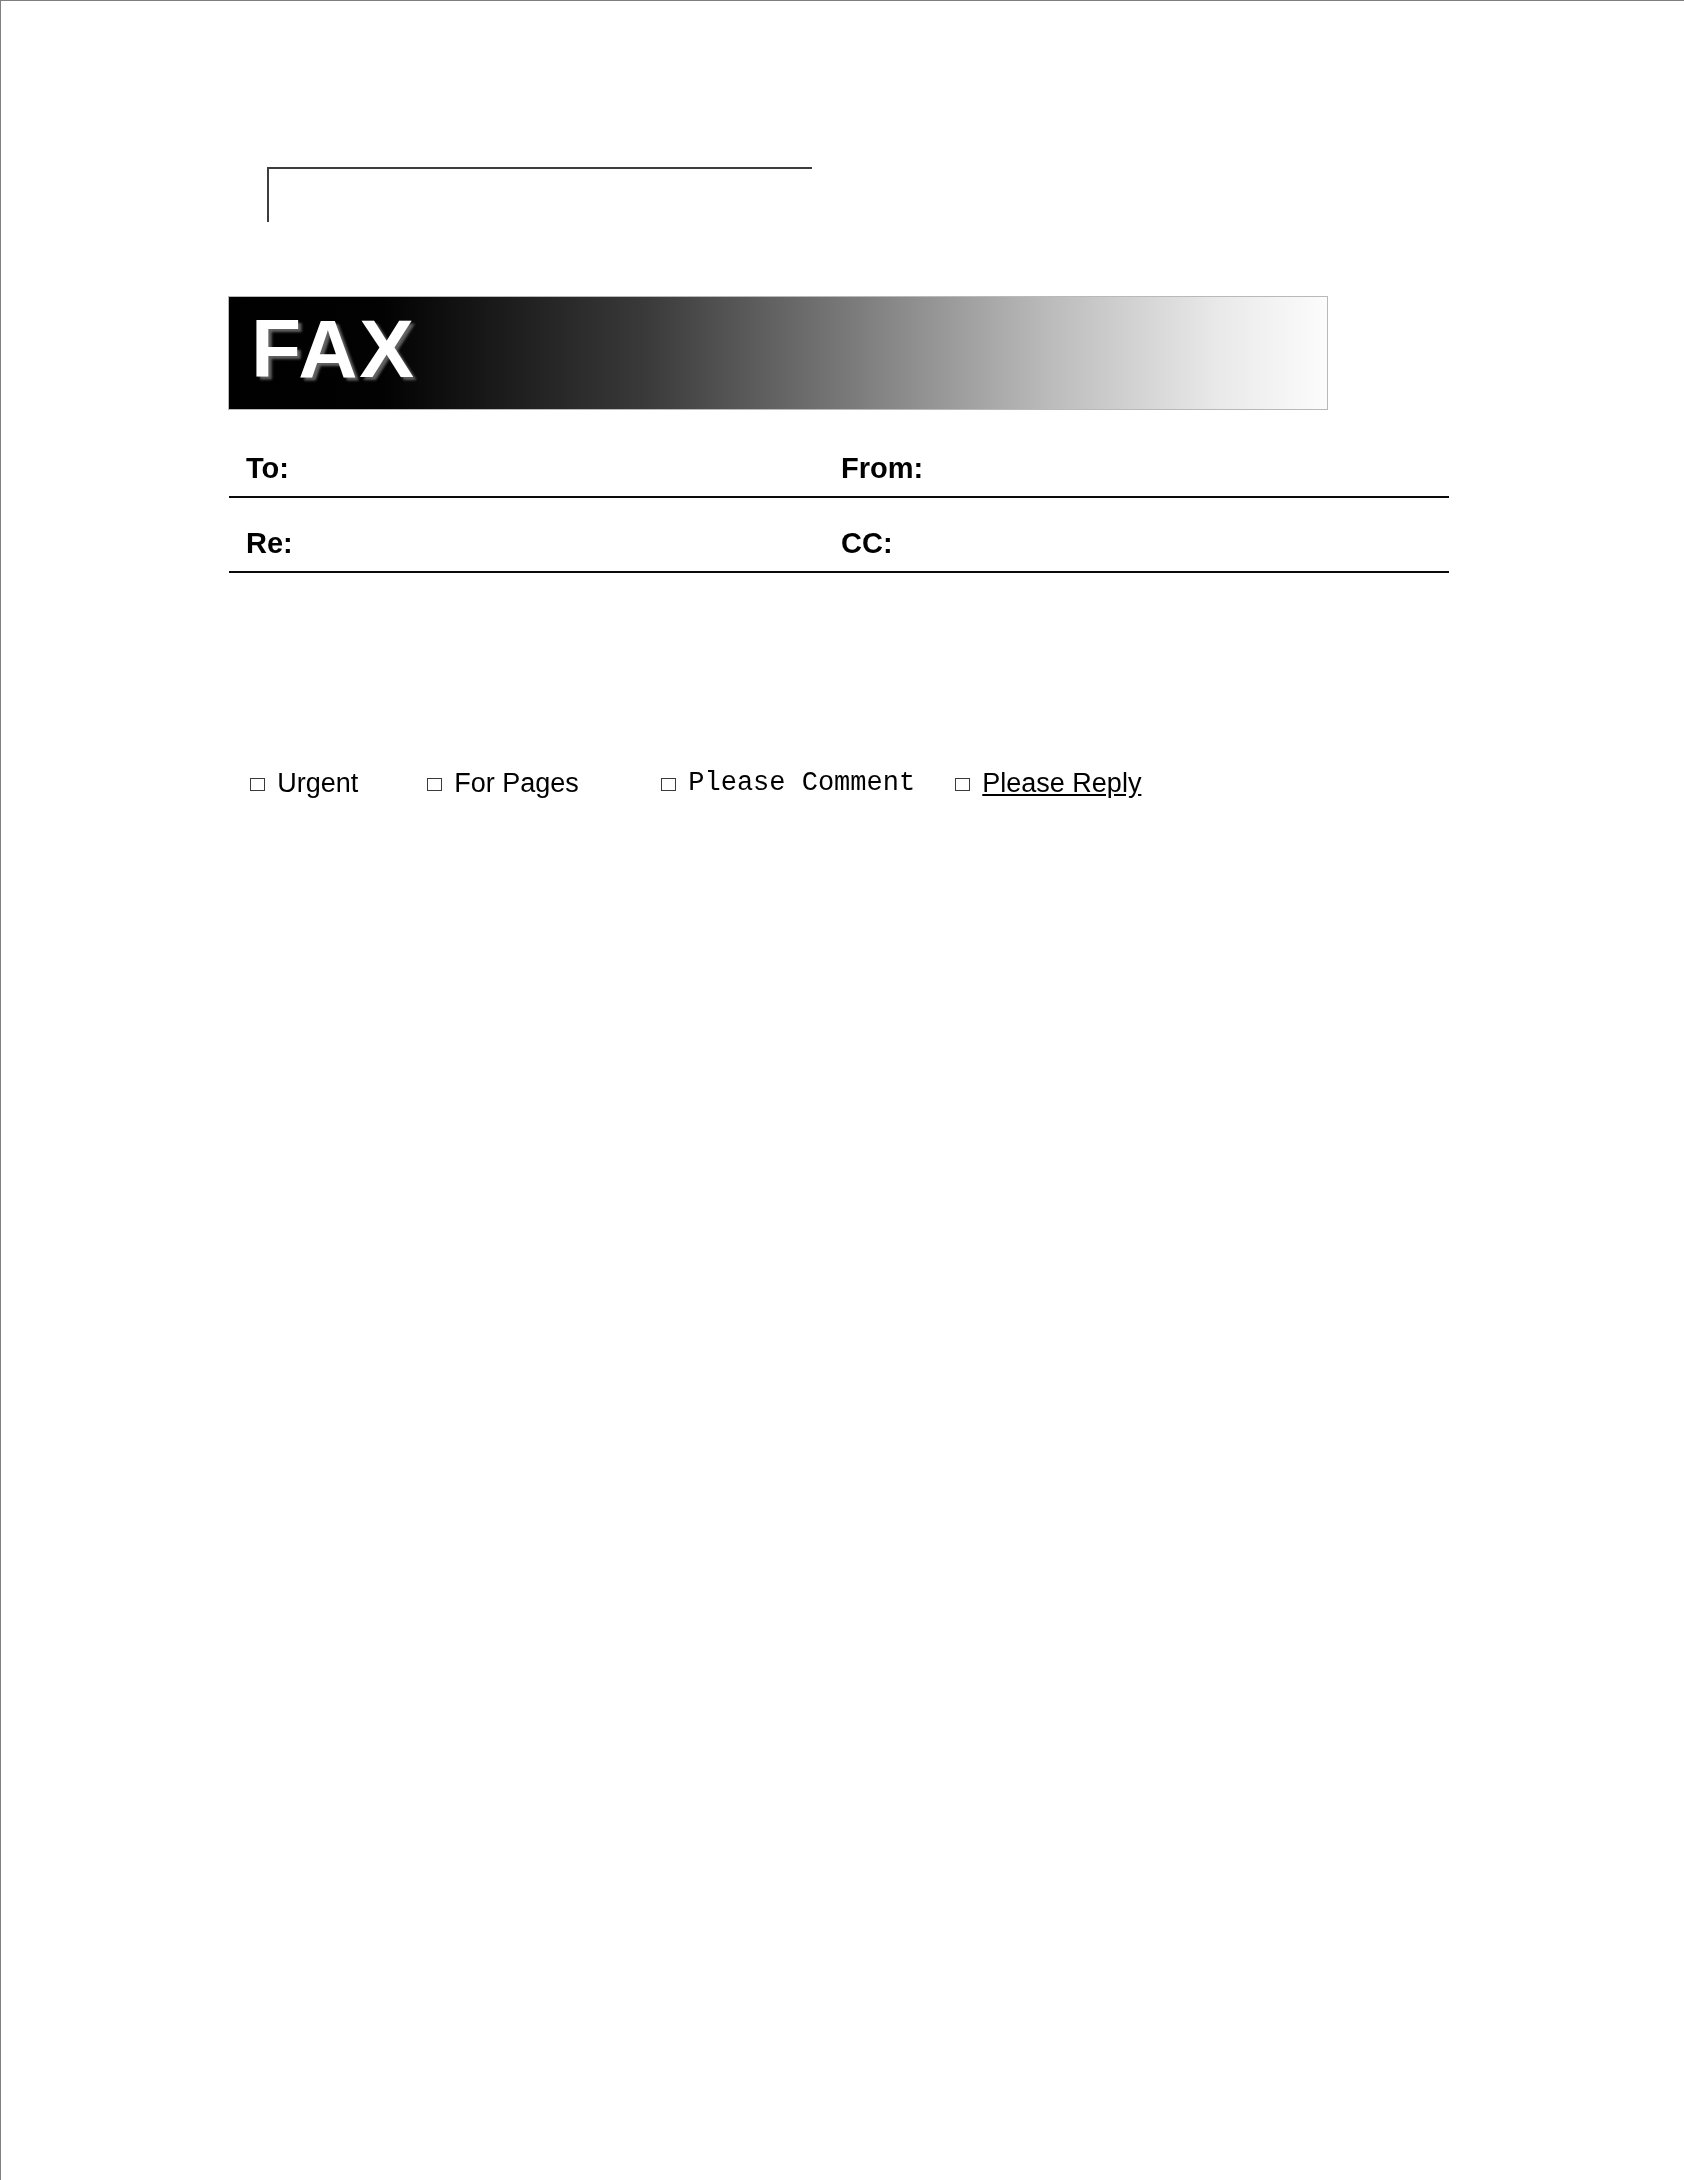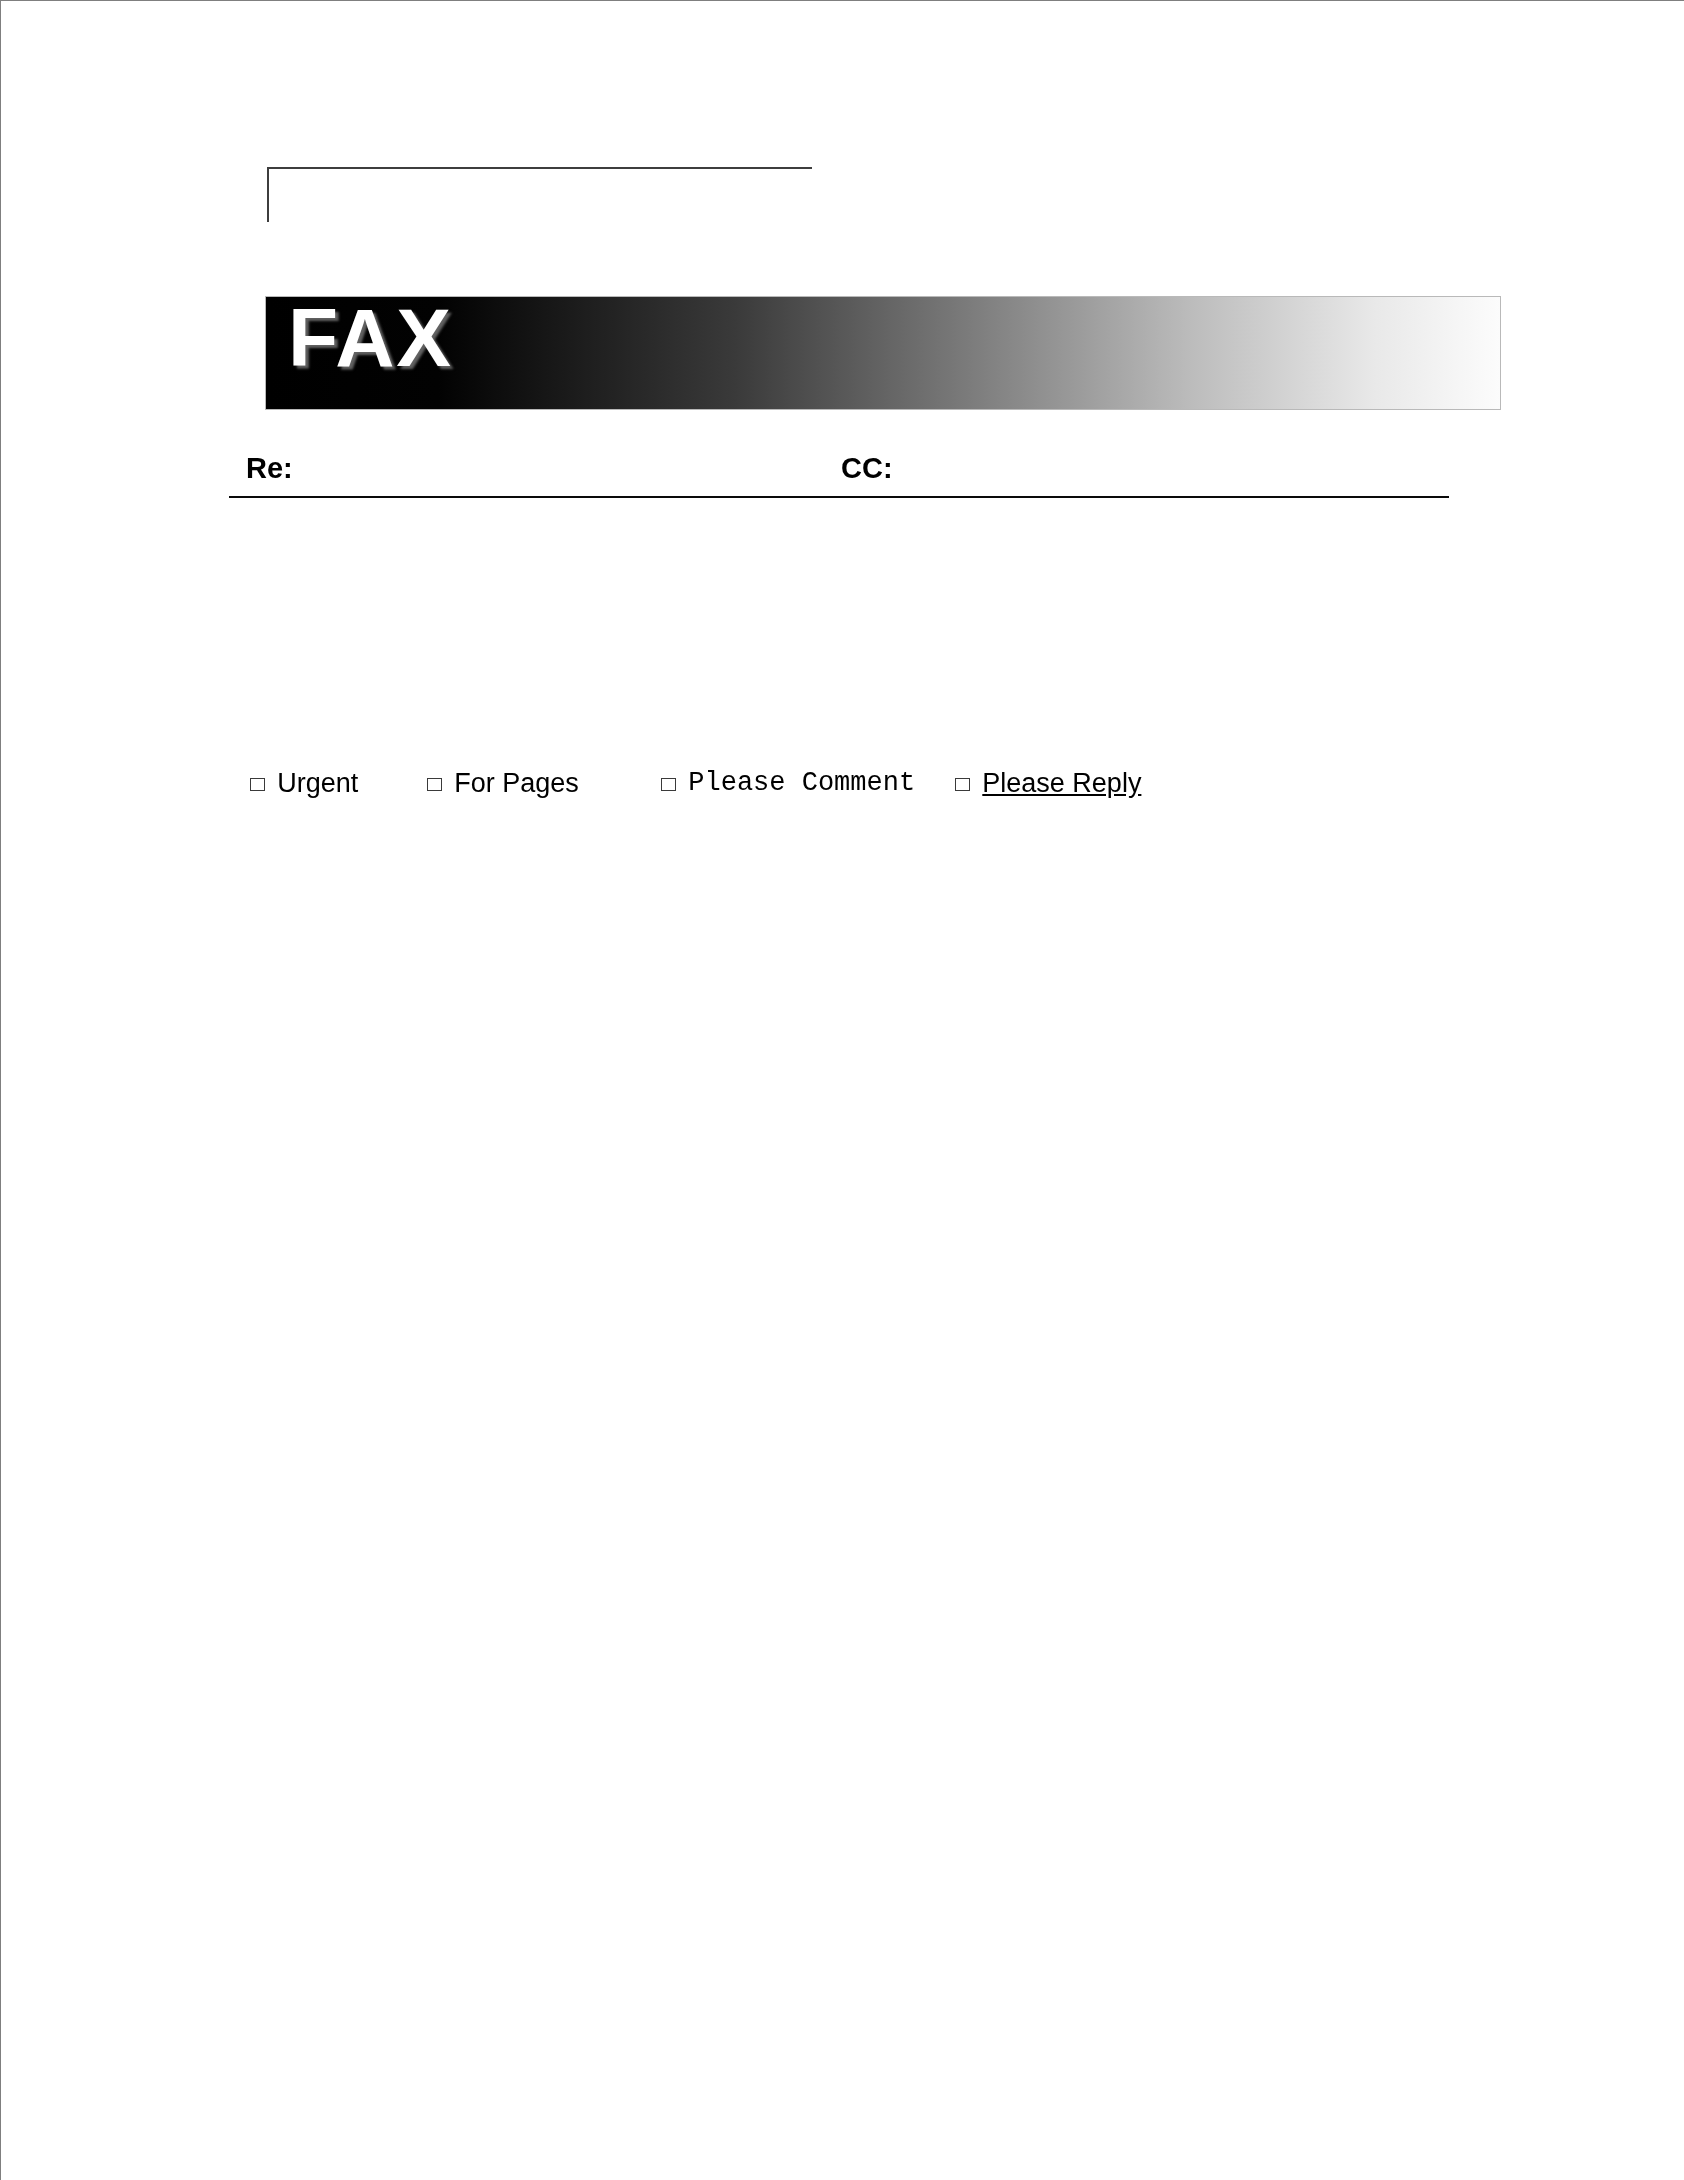--- a/index.html
+++ b/index.html
@@ -25,29 +25,29 @@
     width: 543px;
     height: 53px;
     border-left: 2.6px solid #3d3d3d;
     border-top: 2.6px solid #3d3d3d;
   }
   
   .fax-banner {
     position: absolute;
     left: 227px;
     top: 295px;
-    width: 1236px;
+    width: 1100px;
     height: 114px;
     box-sizing: border-box;
     border: 0.9px solid #b9b9b9;
     background: linear-gradient(90deg,
       #000000 0%, #020202 14%, #3a3a3a 38%, #7f7f7f 58%,
       #bcbcbc 75%, #e9e9e9 90%, #fcfcfc 100%);
     display: flex;
-    margin-left: 37px;
+    align-items: center;
   }
   .fax-title {
     font-size: 82px;
     font-weight: bold;
     line-height: 1;
     color: #ffffff;
     padding-left: 22px;
     padding-bottom: 8.5px;
     letter-spacing: 1.7px;
     text-shadow: 3.4px 3.4px 2.6px rgba(115,115,115,0.85);
@@ -118,20 +118,24 @@
 <div class="page">
 
   <div class="corner-bracket"></div>
 
   <div class="fax-banner">
     <span class="fax-title">FAX</span>
   </div>
 
   <div class="fields">
 
+    <div class="field-row">
+      <span class="flabel col-left">To:</span>
+      <span class="flabel col-right">From:</span>
+    </div>
 
 
 
     <div class="field-row">
       <span class="flabel col-left">Re:</span>
       <span class="flabel col-right">CC:</span>
     </div>
 
   </div>
 

